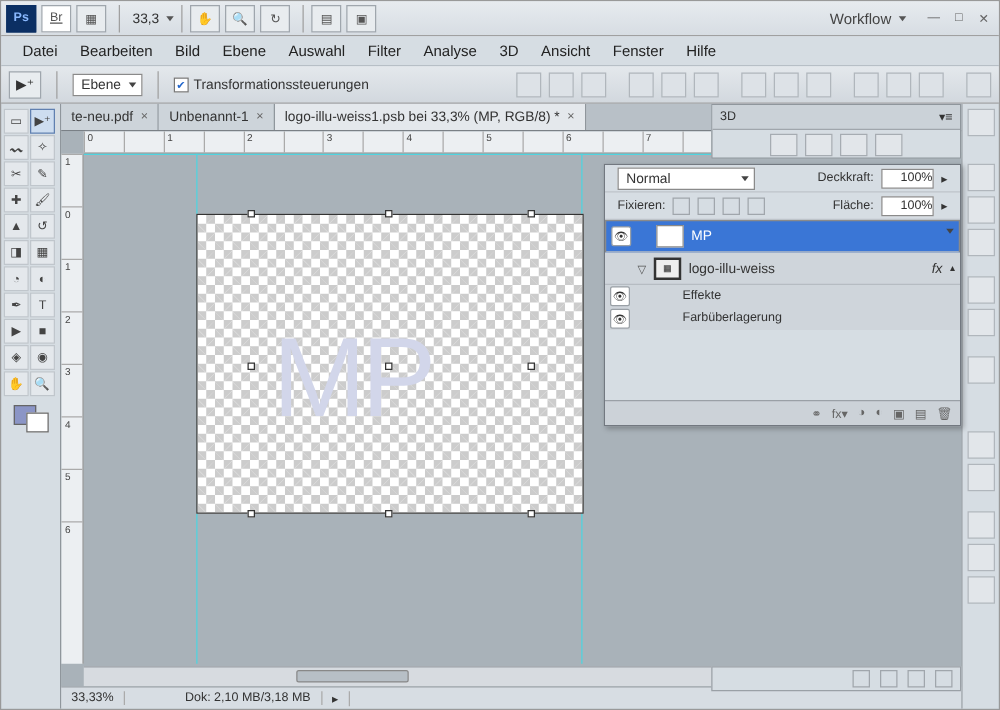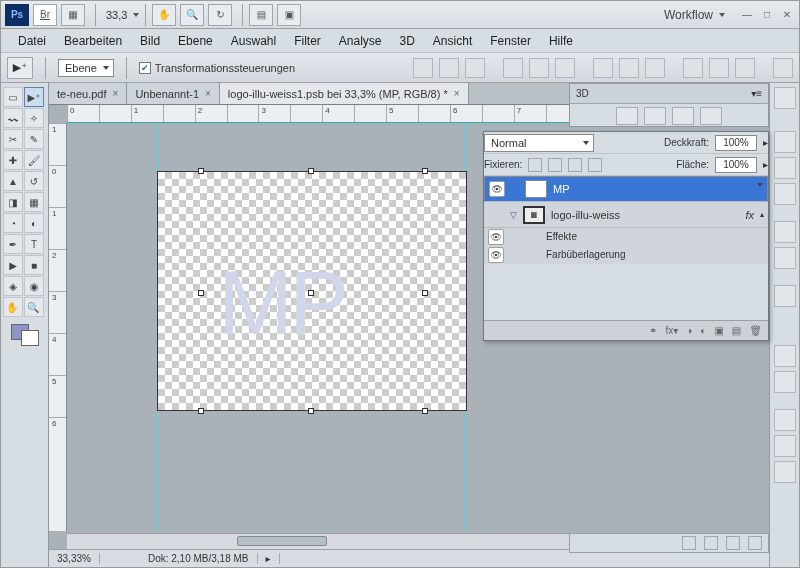--- a/index.html
+++ b/index.html
@@ -83,22 +83,22 @@
   .panel3d .tabrow{height:20px;background:#cbd2d8;display:flex;align-items:center;padding:0 6px;border-bottom:1px solid #a0a6ac;font-size:10px;justify-content:space-between;}
   .panel3d .body{display:flex;gap:6px;padding:3px;justify-content:center;}
   .panel3d .body .ic{width:22px;height:18px;border:1px solid #a6acb2;background:#e2e6ea;}
 
   
   .layers{position:absolute;top:48px;right:30px;width:286px;height:210px;background:#d6dde3;border:1px solid #727880;box-shadow:2px 2px 4px rgba(0,0,0,.25);}
   .layers .ptabs{height:20px;background:#c8cfd5;display:flex;border-bottom:1px solid #9aa0a6;font-size:10px;}
   .layers .ptabs span{padding:0 7px;display:flex;align-items:center;border-right:1px solid #aeb4ba;color:#444;}
   .layers .ptabs span.active{background:#dfe4e8;color:#111;}
   .layers .ptabs .mn{margin-left:auto;padding:0 4px;display:flex;align-items:center;gap:4px;}
-  .lrow{height:22px;display:flex;align-items:center;padding:0 0;gap:6px;font-size:10px;border-bottom:1px solid #bec4ca;}
-  .val{border:1px solid #8a8a8a;background:#fff;height:16px;width:42px;display:flex;align-items:center;justify-content:center;}
+  .lrow{height:22px;display:flex;align-items:center;padding:0 10px;gap:6px;font-size:10px;border-bottom:1px solid #bec4ca;}
+  .val{border:1px solid #8a8a8a;background:#fff;height:16px;width:42px;display:flex;align-items:center;justify-content:flex-end;}
   .layerlist{background:#cfd5db;}
   .layer{height:26px;display:flex;align-items:center;padding:0 4px;gap:6px;font-size:11px;border-bottom:1px solid #b6bcc2;}
   .layer.sel{background:#3a76d6;color:#fff;}
   .eye{width:16px;height:16px;border:1px solid #9aa0a6;background:#fff;border-radius:2px;display:flex;align-items:center;justify-content:center;font-size:9px;color:#333}
   .thumb{width:22px;height:18px;border:1px solid #888;background:#fff;display:flex;align-items:center;justify-content:center;font-weight:bold;font-size:11px;}
   .thumb.so{border:2px solid #333; font-size:7px;background:#eee;color:#555}
   .effects{font-size:10px;padding-left:56px;line-height:18px;color:#333;}
   .effects .r{display:flex;align-items:center;gap:6px;height:18px;}
   .layers .btm{position:absolute;bottom:0;left:0;right:0;height:20px;background:#ccd2d8;border-top:1px solid #9aa0a6;display:flex;justify-content:flex-end;align-items:center;gap:8px;padding:0 6px;color:#666;font-size:10px;}
   .ric-sm{width:14px;height:14px;border:1px solid #a0a6ac;}

